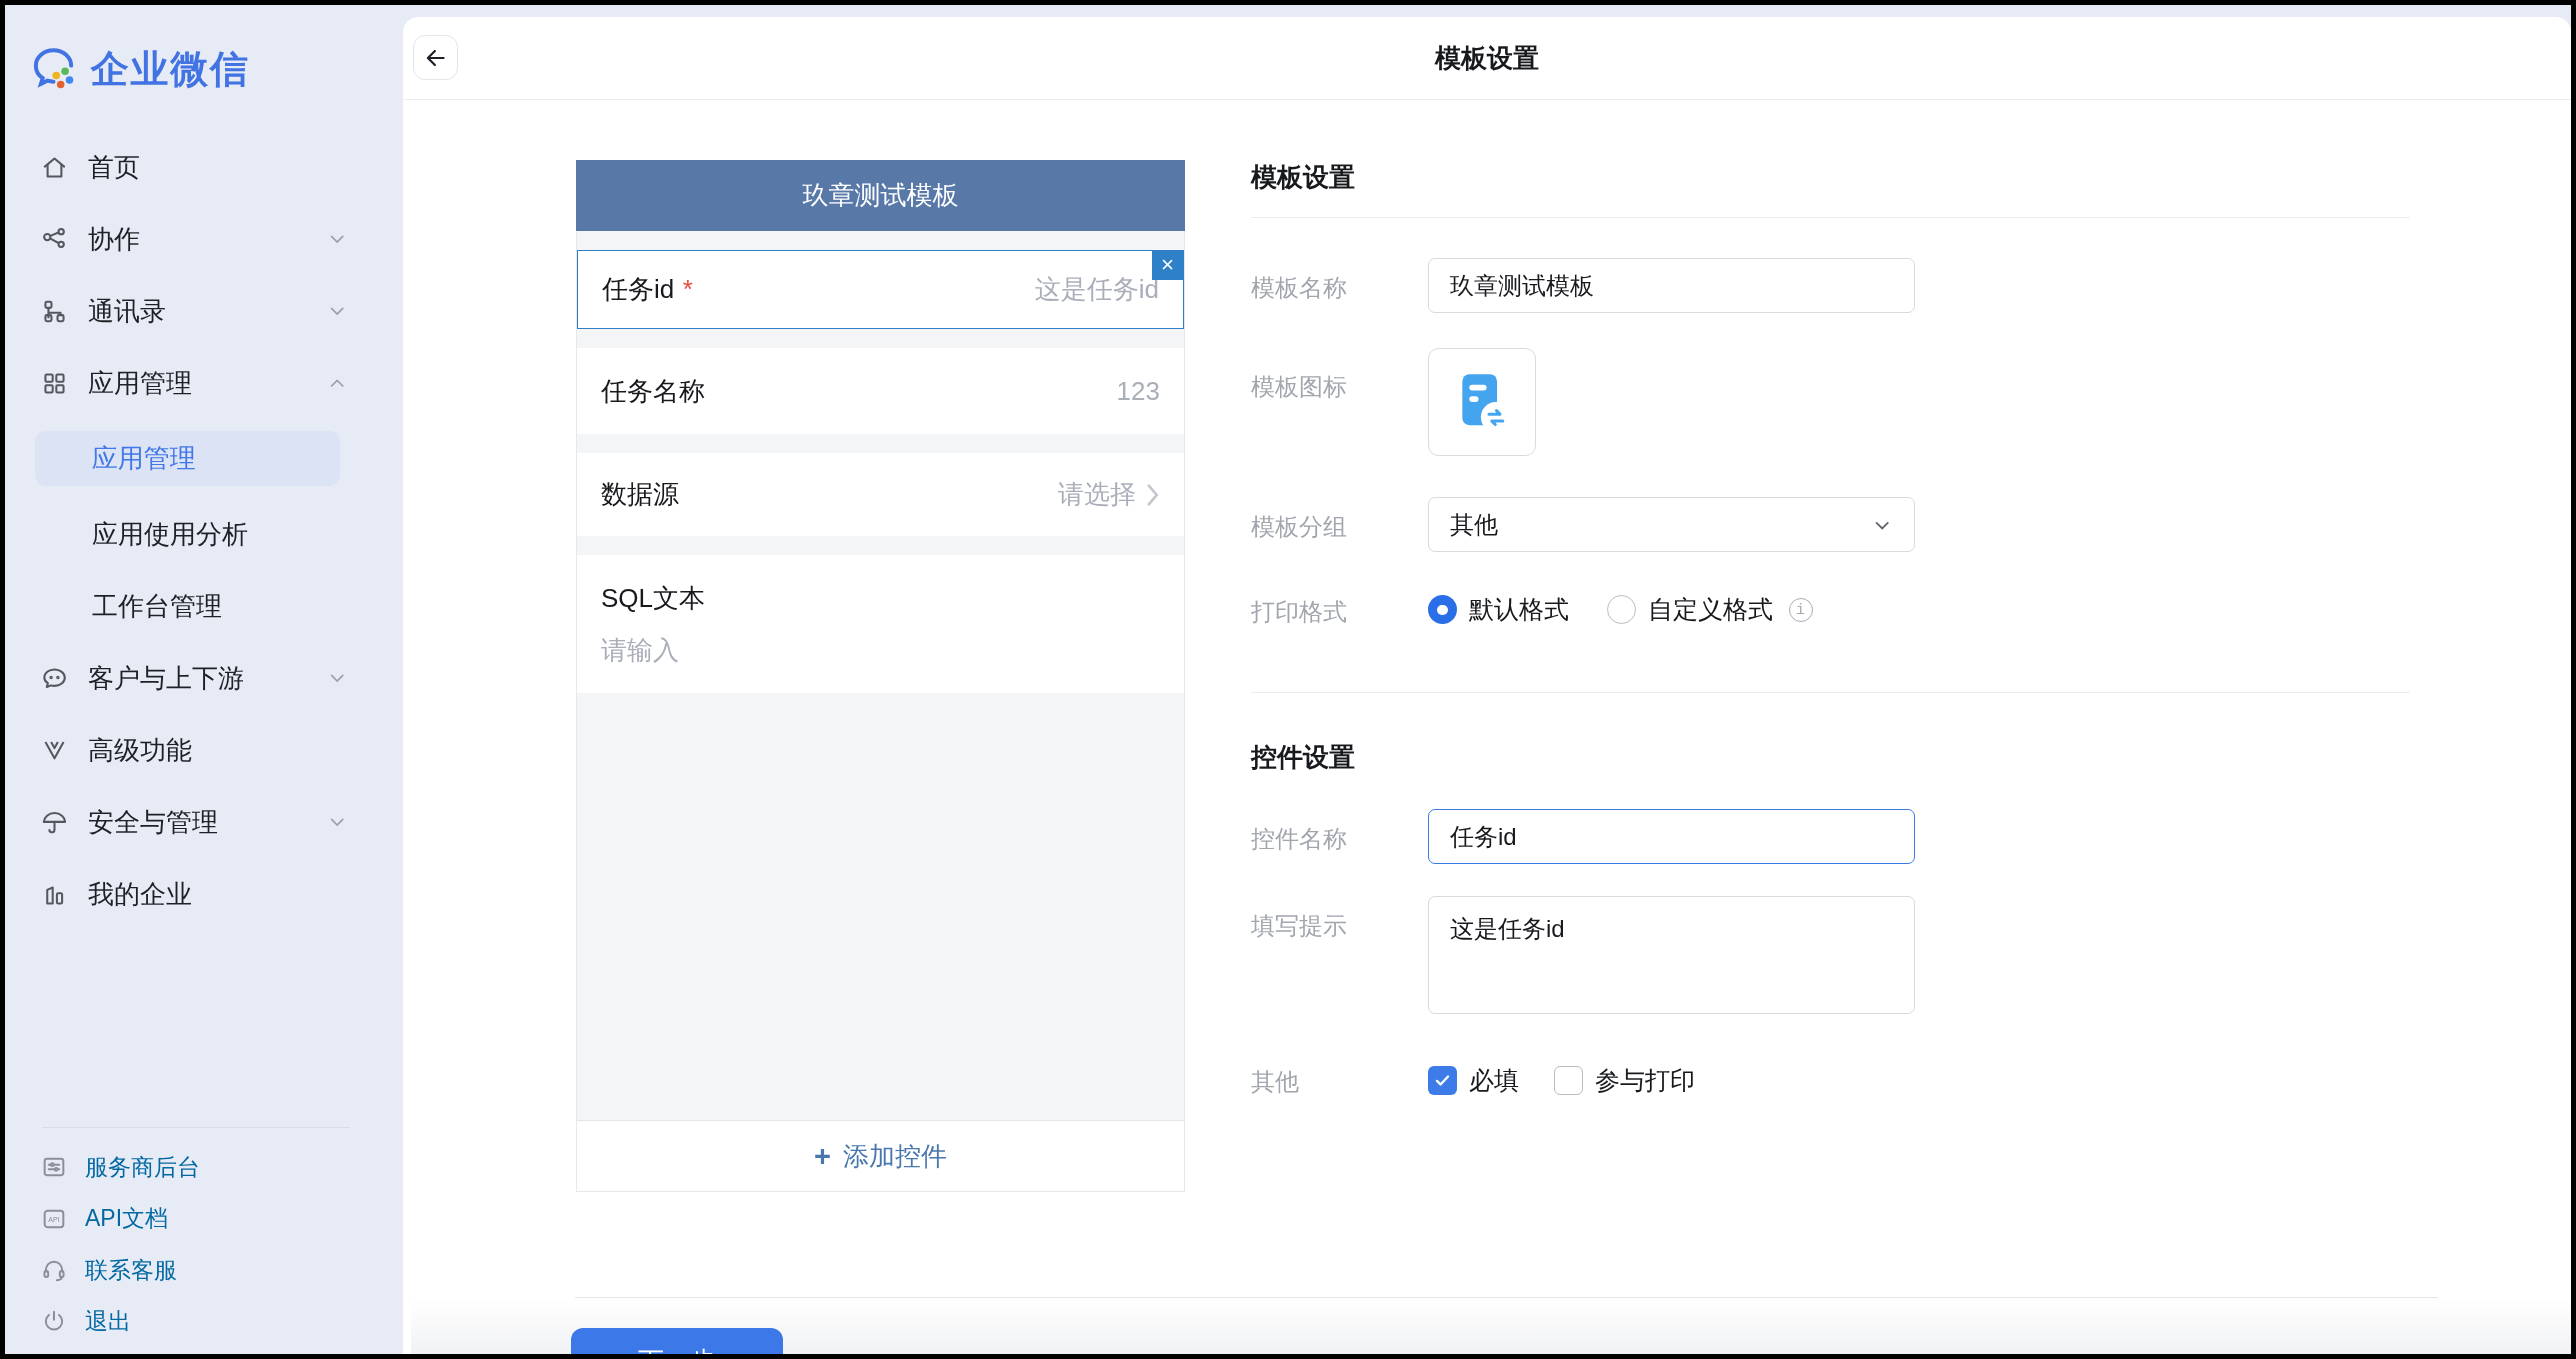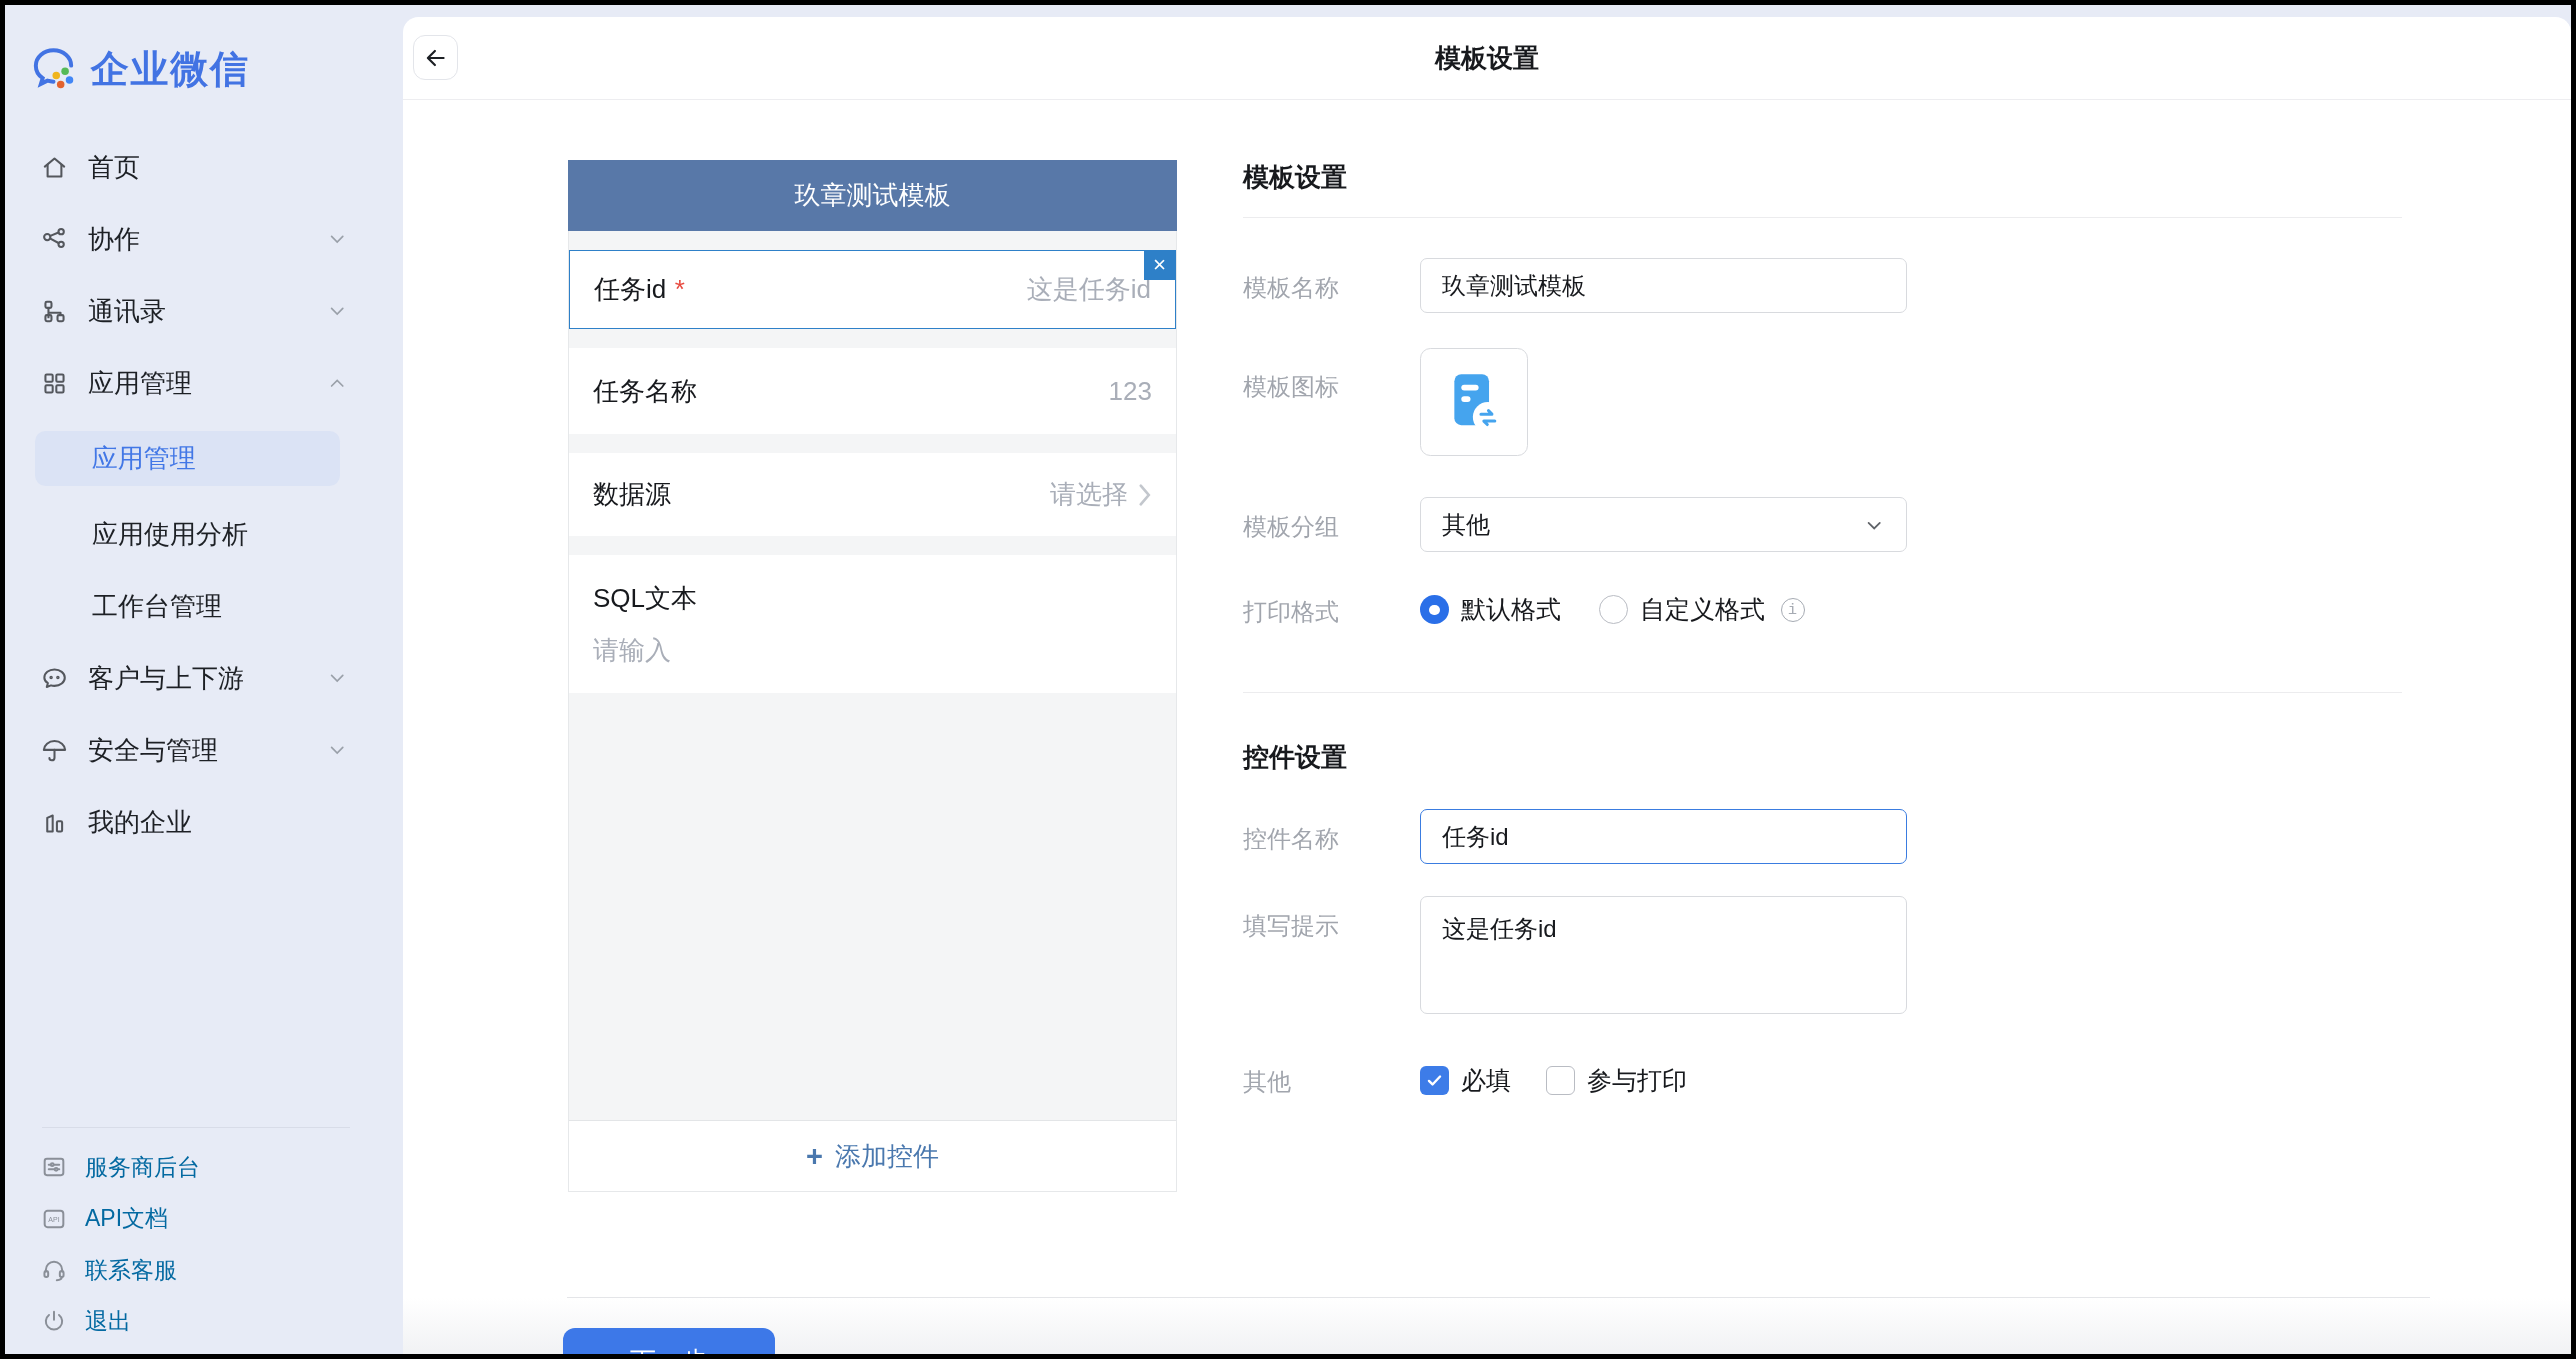--- a/index.html
+++ b/index.html
@@ -30,21 +30,21 @@
   
   .main { flex:1; min-width:0; display:flex; flex-direction:column;padding-left:32px; }
   .card { flex:1; margin-top:12px; background:#fff; border-radius:15.5px 15.5px 0 0;
     display:flex; flex-direction:column; overflow:hidden; }
   .card-header { height:83px; flex:none; border-bottom:0.9px solid #ededf0; position:relative;
     display:flex; align-items:center; justify-content:center; }
   .back-btn { position:absolute; left:10.4px; top:18px; width:45px; height:45px; background:#fff;
     border:0.9px solid #e3e5ea; border-radius:12px; display:flex; align-items:center;
     justify-content:center; cursor:pointer; }
   .page-title { font-size:26px; font-weight:600; }
-  .card-body { flex:1; position:relative; overflow:hidden; }
+  .card-body { flex:1; position:relative; overflow:hidden;margin-left:8px; }
 
   
   .preview-col { position:absolute; left:165px; top:60px; width:609px; }
   .preview-header { height:71px; background:#5878a8; color:#fff; font-size:26px; font-weight:500;
     display:flex; align-items:center; justify-content:center; }
   .preview-body { background:#f4f5f6; border:0.9px solid #e6e8ea; border-top:none; }
   .gap { height:19px; }
   .prow { background:#fff; display:flex; align-items:center; padding:0 24px; font-size:26px; }
   .prow .plabel { font-weight:500; }
   .prow .pvalue { margin-left:auto; color:#a9aeb8; display:flex; align-items:center; gap:8.6px; }
@@ -214,20 +214,29 @@
         </span>
         <span class="nl">客户与上下游</span>
         <span class="chev">
           <svg width="22.4" height="22.4" viewBox="0 0 24 24" fill="none" stroke="#9aa0a9" stroke-width="1.8" stroke-linecap="round">
               <path d="M6 9l6 6 6-6"></path>
             </svg>
         </span>
       </li>
       <li>
         <span class="ni">
+          <svg viewBox="0 0 24 24" fill="none" stroke="#54575d" stroke-width="1.7" stroke-linejoin="round">
+              <path d="M4.5 5l7.5 13.5L19.5 5"></path>
+              <path d="M9.2 5l2.8 5 2.8-5"></path>
+            </svg>
+        </span>
+        <span class="nl">高级功能</span>
+      </li>
+      <li>
+        <span class="ni">
           <svg viewBox="0 0 24 24" fill="none" stroke="#54575d" stroke-width="1.7" stroke-linecap="round" stroke-linejoin="round">
               <path d="M12 4.2c4.9 0 8.6 3.5 8.8 7.3H3.2C3.4 7.7 7.1 4.2 12 4.2z"></path>
               <path d="M12 11.5v6.4c0 1.4-1 2.2-2.2 2.2-1.1 0-2-.8-2-1.9"></path>
             </svg>
         </span>
         <span class="nl">安全与管理</span>
         <span class="chev">
           <svg width="22.4" height="22.4" viewBox="0 0 24 24" fill="none" stroke="#9aa0a9" stroke-width="1.8" stroke-linecap="round">
               <path d="M6 9l6 6 6-6"></path>
             </svg>

